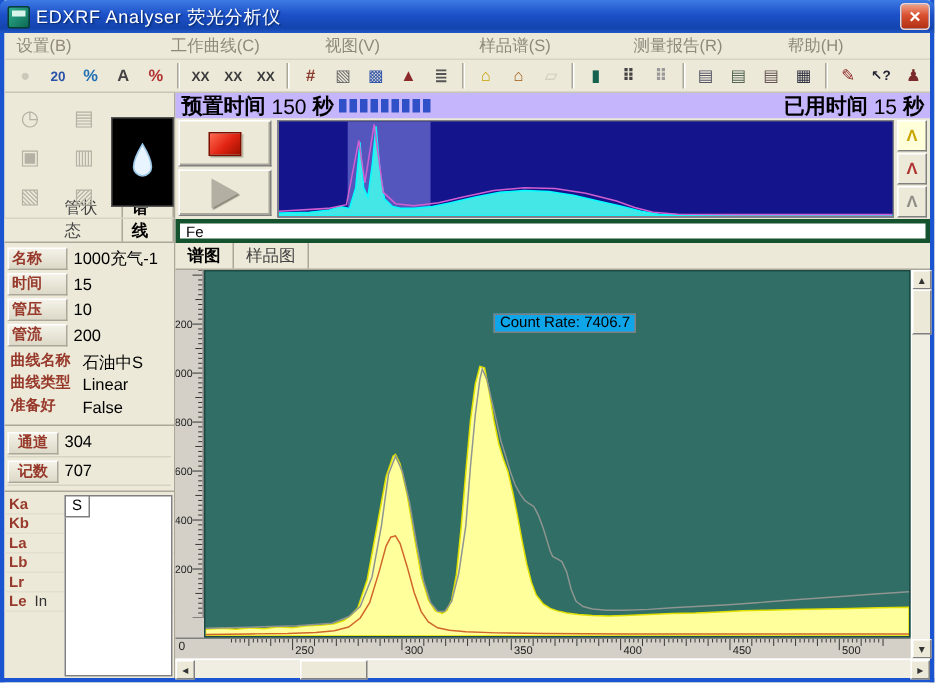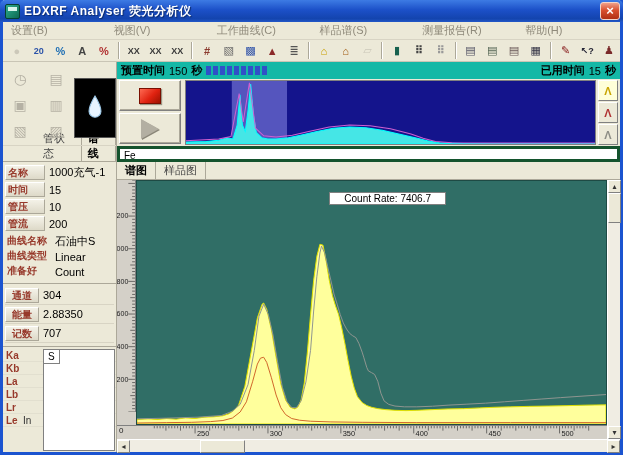--- a/index.html
+++ b/index.html
@@ -9,21 +9,21 @@
     background:#ece9d8;display:flex;flex-direction:column;}
   
   .titlebar{height:22px;flex:0 0 22px;display:flex;align-items:center;padding:0 3px;
     background:linear-gradient(180deg,#3d7be4 0%,#1c50c8 45%,#1344ae 85%,#2358c8 100%);
     border-radius:5px 5px 0 0;margin:0 -3px;}
   .app-icon{width:15px;height:15px;margin:0 4px 0 2px;border-radius:2px;
     background:linear-gradient(135deg,#2fae8f,#0d6a52);border:1px solid #063f30;
     position:relative;}
   .app-icon:after{content:"";position:absolute;left:2px;top:2px;width:9px;height:4px;
     background:#d8f5ec;}
-  .title-text{color:#fff;font-weight:bold;font-size:12px;letter-spacing:.5px;
+  .title-text{color:#fff;font-weight:normal;font-size:12px;letter-spacing:.5px;
     text-shadow:1px 1px 1px #0a2a6a;}
   .close-btn{margin-left:auto;width:20px;height:18px;border-radius:3px;
     background:linear-gradient(180deg,#f0a088,#d9502f 45%,#b03014);
     border:1px solid #f3d5c8;color:#fff;font-weight:bold;font-size:13px;line-height:16px;
     text-align:center;cursor:default;}
   
   .menubar{height:18px;flex:0 0 18px;display:flex;align-items:center;background:#ece9d8;
     border-bottom:1px solid #d8d4c4;font-size:11px;color:#8f8a7b;}
   .menu-item{flex:1;padding:1px 8px;white-space:nowrap;}
   
@@ -65,22 +65,22 @@
   
   .lines-area{flex:1;position:relative;margin-top:3px;border-top:1px solid #aca899;padding-top:2px;}
   .lrow{display:flex;height:13px;font-size:10px;align-items:center;border-bottom:1px solid #e2dfcf;}
   .lrow .lk{width:20px;padding-left:3px;color:#97392b;font-weight:bold;}
   .lrow .lv{width:16px;color:#333;}
   .lines-list{position:absolute;left:40px;top:2px;right:1px;bottom:1px;background:#fff;
     border:1px solid #808080;}
   .el-chip{position:absolute;top:-1px;left:-1px;border:1px solid #808080;background:#fff;
     font-size:10px;padding:0 4px;line-height:13px;color:#000;}
   
-  .preset-row{height:17px;flex:0 0 17px;display:flex;align-items:center;font-size:11px;
-    font-weight:bold;color:#000;padding:0 4px;background:#14b8a6;text-align:right;}
+  .preset-row{height:17px;flex:0 0 17px;display:flex;align-items:center;font-size:14px;
+    font-weight:bold;color:#000;padding:0 4px;background:#c4b5fd;text-align:right;}
   .preset-row .val{font-weight:normal;margin:0 4px;}
   .segbar{display:flex;align-items:center;margin-left:4px;height:10px;}
   .seg{width:5px;height:9px;background:#3050c8;margin-right:2px;}
   .spacer{flex:1;}
   
   .acq-row{height:67px;flex:0 0 67px;display:flex;padding:1px 0 1px 2px;background:#ece9d8;}
   .acq-btn-col{width:66px;flex:0 0 66px;display:flex;flex-direction:column;gap:2px;}
   .acq-btn{width:62px;height:31px;background:#ece9d8;border:1px solid;
     border-color:#fff #808080 #808080 #fff;box-shadow:inset -1px -1px 0 #aca899;
     display:flex;align-items:center;justify-content:center;}
@@ -100,22 +100,22 @@
     border-bottom:1px solid #aca899;background:#ece9d8;}
   .ctab{padding:1px 8px;border-right:1px solid #aca899;color:#444;}
   .ctab.active{font-weight:bold;color:#000;}
   
   .chart-area{flex:1;display:grid;grid-template-columns:19px 1fr 13px;
     grid-template-rows:1fr 14px 13px;min-height:0;background:#d4d0c8;}
   .yruler{grid-column:1;grid-row:1;background:#d4d0c8;border-right:1px solid #808080;}
   .plot{grid-column:2;grid-row:1;position:relative;background:#306e66;border:1px solid #1e4a44;
     overflow:hidden;}
   .plot svg{position:absolute;inset:0;width:100%;height:100%;}
-  .tooltip{position:absolute;left:41%;top:11px;background:#ffffff;border:1px solid #808080;
-    font-size:10px;padding:0 14px;color:#000;white-space:nowrap;}
+  .tooltip{position:absolute;left:41%;top:28px;background:#0ea5e9;border:1px solid #808080;
+    font-size:10px;padding:0 3px;color:#000;white-space:nowrap;}
   .vscroll{grid-column:3;grid-row:1/3;display:flex;flex-direction:column;background:#f0ede3;
     border-left:1px solid #fff;}
   .xruler-row{grid-column:1/3;grid-row:2;display:flex;background:#d4d0c8;
     border-top:1px solid #808080;}
   .origin-cell{width:19px;flex:0 0 19px;font-size:8px;padding-left:2px;color:#222;}
   .xruler{flex:1;}
   .hscroll{grid-column:1/4;grid-row:3;display:flex;background:#f0ede3;position:relative;
     border-top:1px solid #fff;}
   .sbtn{width:13px;height:13px;flex:0 0 13px;background:#ece9d8;border:1px solid;
     border-color:#fff #808080 #808080 #fff;font-size:8px;line-height:11px;text-align:center;
@@ -132,22 +132,22 @@
 <div class="window">
 
   <div class="titlebar">
     <div class="app-icon"></div>
     <span class="title-text">EDXRF Analyser 荧光分析仪</span>
     <div class="close-btn">×</div>
   </div>
 
   <div class="menubar">
     <span class="menu-item">设置(B)</span>
+    <span class="menu-item">工作曲线(C)</span>
     <span class="menu-item">视图(V)</span>
-    <span class="menu-item">工作曲线(C)</span>
     <span class="menu-item">样品谱(S)</span>
     <span class="menu-item">测量报告(R)</span>
     <span class="menu-item">帮助(H)</span>
   </div>
 
   <div class="toolbar" id="toolbar">
       <span class="tb-btn" style="color: rgb(183, 179, 166); opacity: 0.6;">●</span>
       <span class="tb-btn" style="color: rgb(42, 82, 168); font-size: 9px;">20</span>
       <span class="tb-btn" style="color: rgb(31, 111, 180);">%</span>
       <span class="tb-btn" style="color: rgb(68, 68, 68);">A</span>
@@ -229,32 +229,28 @@
         <div class="prow">
           <span class="plabel">曲线名称</span>
           <span class="pval">石油中S</span>
           </div>
         <div class="prow">
           <span class="plabel">曲线类型</span>
           <span class="pval">Linear</span>
           </div>
         <div class="prow">
           <span class="plabel">准备好</span>
-          <span class="pval">Count</span>
+          <span class="pval">False</span>
           </div>
       </div>
 
       <div class="pgroup pgroup3">
         <div class="prow">
           <span class="plabel">通道</span>
           <span class="pval">304</span>
-          </div>
-        <div class="prow">
-          <span class="plabel">能量</span>
-          <span class="pval">2.88350</span>
           </div>
         <div class="prow">
           <span class="plabel">记数</span>
           <span class="pval">707</span>
           </div>
       </div>
 
       <div class="lines-area">
         <div class="lrow">
           <span class="lk">Ka</span>

